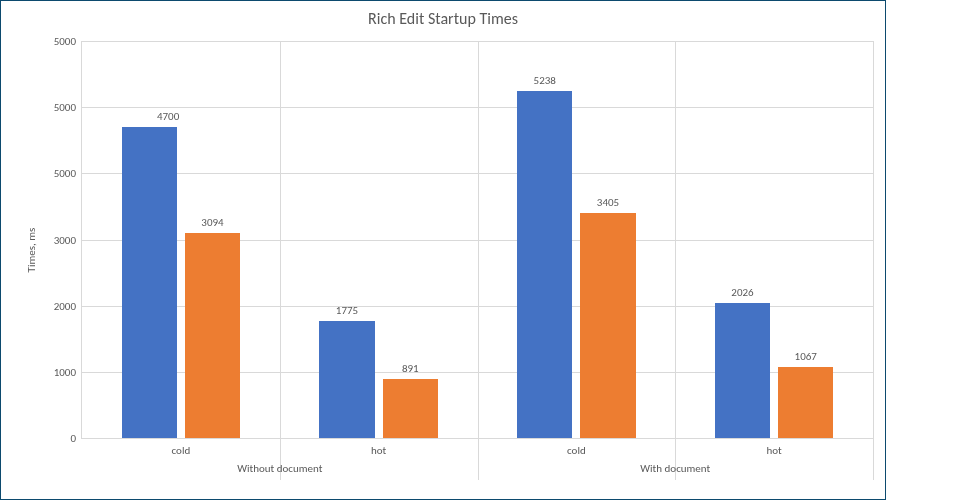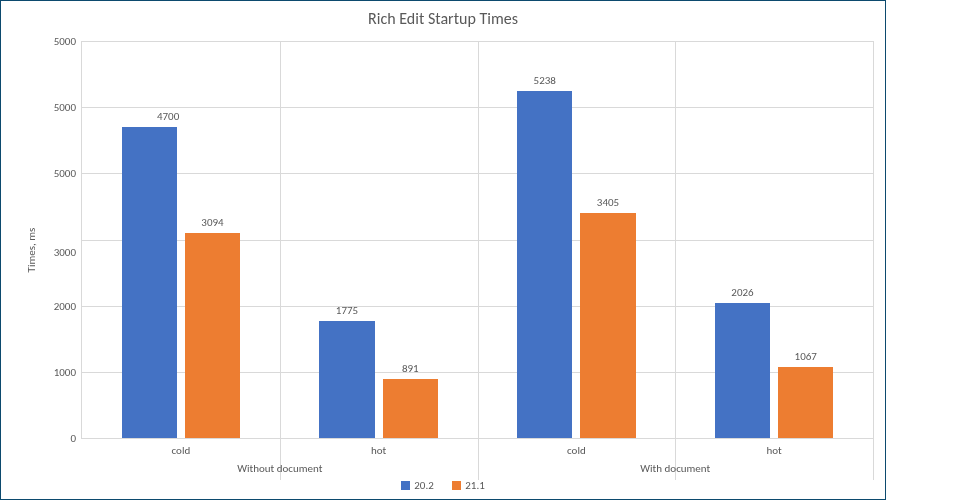--- a/index.html
+++ b/index.html
@@ -124,21 +124,21 @@
   <div class="y-axis-label">Times, ms</div>
 
   <div class="plot-wrap">
     <div class="plot-area" id="plot">
         <div class="y-tick" style="top: 100%;">0</div>
         <div class="gridline" style="top: 83.3333%;"></div>
         <div class="y-tick" style="top: 83.3333%;">1000</div>
         <div class="gridline" style="top: 66.6667%;"></div>
         <div class="y-tick" style="top: 66.6667%;">2000</div>
         <div class="gridline" style="top: 50%;"></div>
-        <div class="y-tick" style="top: 50%; margin-top: 12px;">3000</div>
+        <div class="y-tick" style="top: 50%;">3000</div>
         <div class="gridline" style="top: 33.3333%;"></div>
         <div class="y-tick" style="top: 33.3333%;">5000</div>
         <div class="gridline" style="top: 16.6667%;"></div>
         <div class="y-tick" style="top: 16.6667%;">5000</div>
         <div class="gridline" style="top: 0%;"></div>
         <div class="y-tick" style="top: 0%;">5000</div>
         <div class="bar blue" style="left: 5%; width: 7%; height: 78.3333%;"></div>
         <div class="bar-label" style="left: 8.5%; bottom: calc(78.3333% + 4px); text-align: right;">4700</div>
         <div class="bar orange" style="left: 13%; width: 7%; height: 51.5667%;"></div>
         <div class="bar-label" style="left: 16.5%; bottom: calc(51.5667% + 4px);">3094</div>
@@ -160,23 +160,13 @@
         <div class="cat-label" style="left: 87.5%; top: calc(100% + 6px);">hot</div>
         <div class="group-sep" style="left: 25%;"></div>
         <div class="group-sep" style="left: 50%;"></div>
         <div class="group-sep" style="left: 75%;"></div>
         <div class="group-sep" style="left: 100%;"></div>
         <div class="group-label" style="left: 25%; top: calc(100% + 24px);">Without document</div>
         <div class="group-label" style="left: 75%; top: calc(100% + 24px);">With document</div>
       </div>
   </div>
 
-  <div class="legend">
-    <span class="legend-item">
-      <span class="swatch blue"></span>
-      <span>20.2</span>
-    </span>
-    <span class="legend-item">
-      <span class="swatch orange"></span>
-      <span>21.1</span>
-    </span>
-  </div>
 </div>
 
 </body></html>

